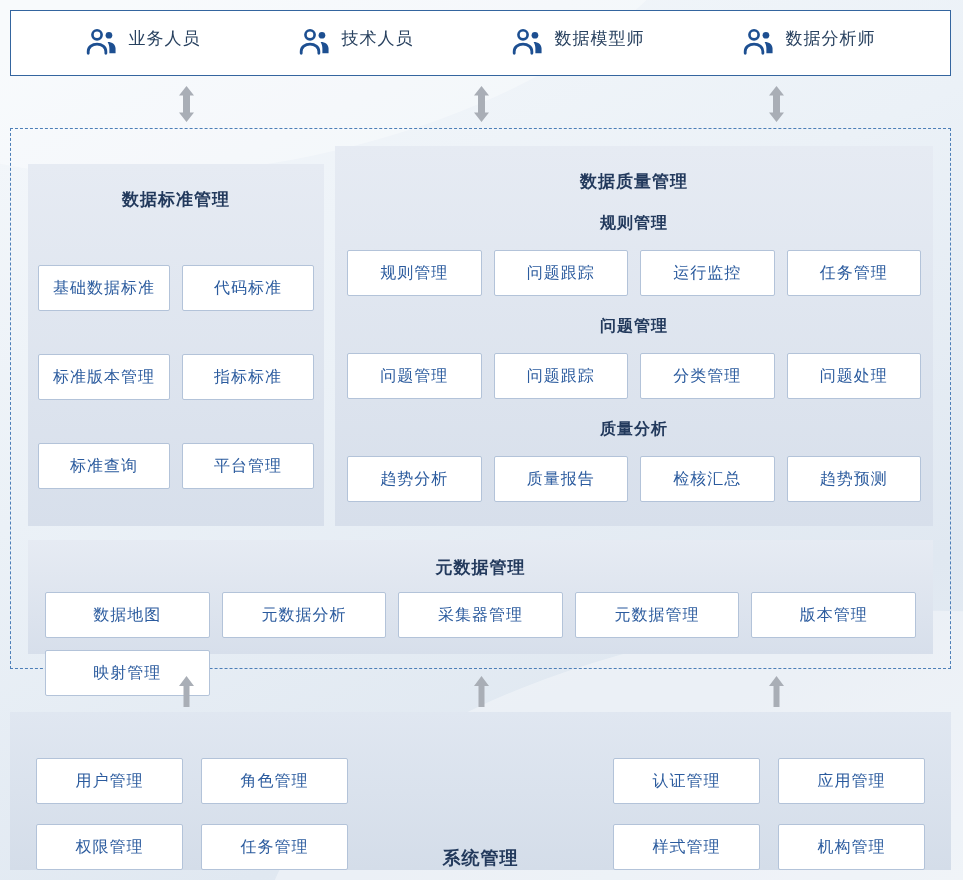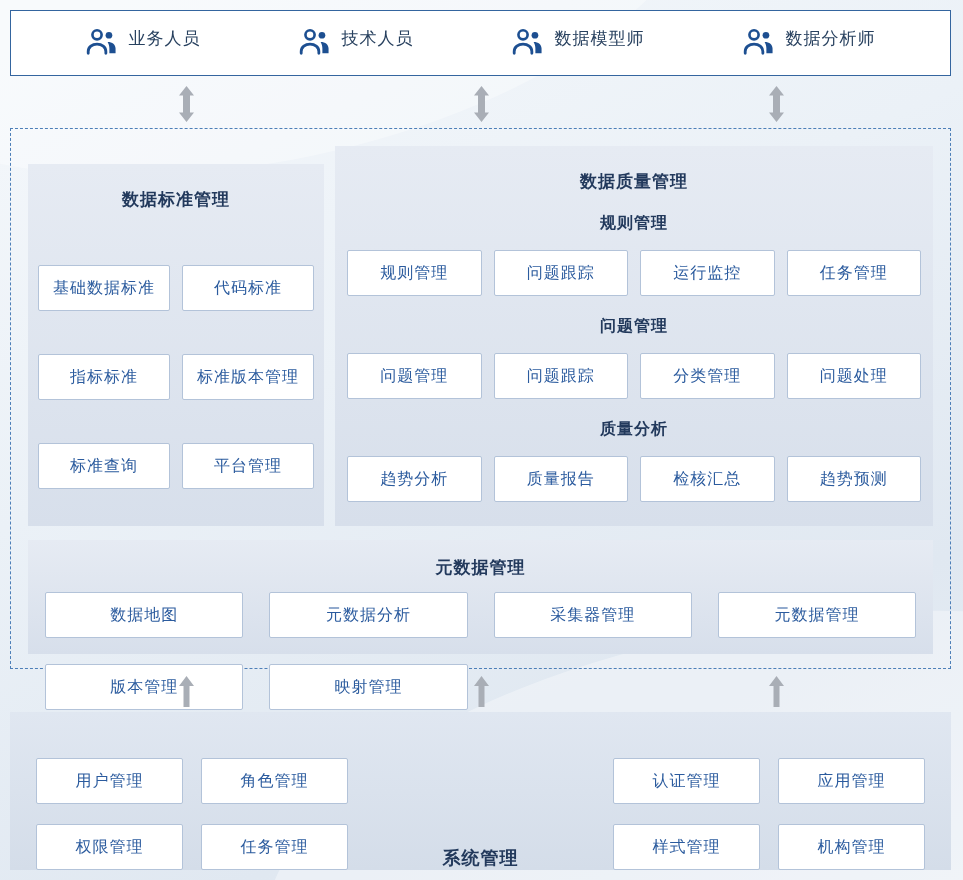--- a/index.html
+++ b/index.html
@@ -55,21 +55,21 @@
   }
 
   .left-grid {
     display:grid; grid-template-columns:1fr 1fr;
     column-gap:12px; row-gap:43px; padding:54px 10px 0;
   }
   .row4 { display:grid; grid-template-columns:repeat(4,1fr); gap:12px; padding:0 12px; }
 
   .metadata-panel { height:114px; background:linear-gradient(180deg,#e6ebf3 0%, #d7dfeb 100%); }
   .metadata-panel .panel-title { padding-top:16px; }
-  .row6 { display:grid; grid-template-columns:repeat(4,1fr); gap:26px; padding:13px 17px 0; }
+  .row6 { display:grid; grid-template-columns:repeat(5,1fr); gap:12px; padding:13px 17px 0; }
 
   
   .system-panel {
     position:absolute; left:10px; top:712px; width:941px; height:158px;
     background:linear-gradient(180deg,#e0e7f1 0%, #d4dde9 100%);
     display:flex; align-items:flex-end; justify-content:space-between;
     padding:0 26px; box-sizing:border-box;
   }
   .sys-grid {
     display:grid; grid-template-columns:repeat(2,147px);
@@ -150,22 +150,22 @@
   </div>
 
   <div class="dashed">
     <div class="panels-row">
 
       <div class="panel left-panel">
         <div class="panel-title">数据标准管理</div>
         <div class="left-grid">
           <div class="mbox">基础数据标准</div>
           <div class="mbox">代码标准</div>
+          <div class="mbox">标准版本管理</div>
           <div class="mbox">指标标准</div>
-          <div class="mbox">标准版本管理</div>
           <div class="mbox">标准查询</div>
           <div class="mbox">平台管理</div>
         </div>
       </div>
 
       <div class="panel right-panel">
         <div class="panel-title">数据质量管理</div>
 
         <div class="section-title">规则管理</div>
         <div class="row4">

